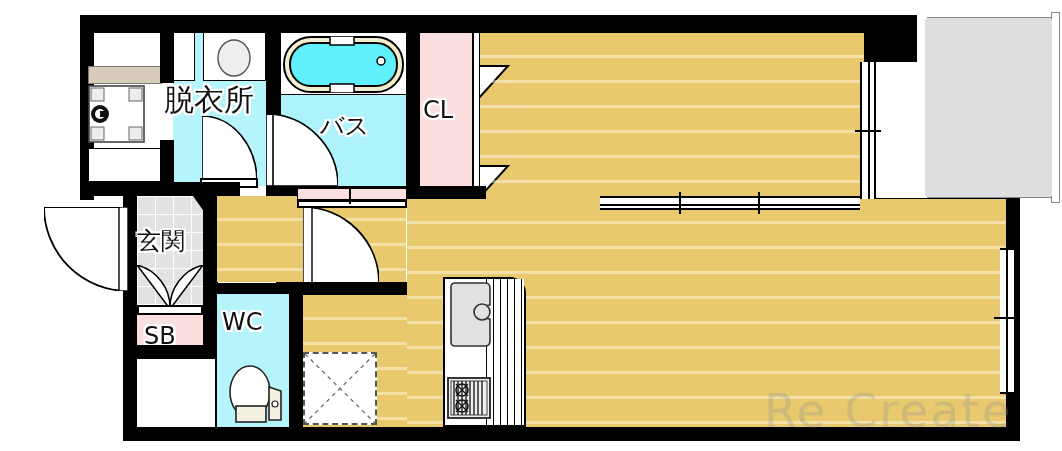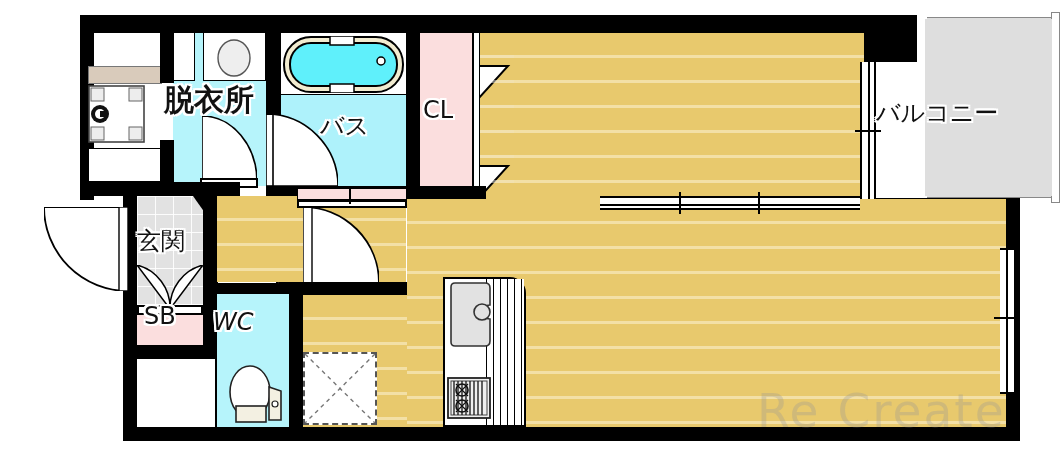--- a/index.html
+++ b/index.html
@@ -35,21 +35,21 @@
       -2px -2px 0 #fff, 2px -2px 0 #fff, -2px 2px 0 #fff, 2px 2px 0 #fff,
       -2px 0 0 #fff, 2px 0 0 #fff, 0 -2px 0 #fff, 0 2px 0 #fff;
   }
   .lbl-xl{font-size:34px;font-weight:400;}
   .lbl-lg{font-size:30px;}
   .lbl-md{font-size:24px;}
 
   .watermark{
     position:absolute;font-size:47px;color:rgba(150,150,150,0.30);
     font-family:"DejaVu Sans","Liberation Sans",sans-serif;
-    letter-spacing:2px;white-space:nowrap;pointer-events:none;
+    letter-spacing:2px;white-space:nowrap;pointer-events:none;margin-left:7px;
   }
 
   
   .box-outline{border:2px solid #000;background:#fff;}
   .svgwrap{position:absolute;}
 </style>
 </head>
 <body>
 
 <div id="plan">
@@ -89,21 +89,20 @@
               background-image:repeating-linear-gradient(to bottom,transparent 0 22px,rgba(255,255,255,.45) 22px 25px);"></div>
 
   <div class="abs" style="left:472px;top:33px;width:8px;height:166px;background:#fff;border-left:2px solid #000;border-right:1px solid #000;"></div>
 
   <div class="abs" style="left:860px;top:62px;width:16px;height:137px;background:#fff;border-left:2px solid #000;border-right:2px solid #000;">
     <div class="abs" style="left:6px;top:0;width:2px;height:137px;background:#000;"></div>
   </div>
   <div class="abs" style="left:855px;top:130px;width:26px;height:2px;background:#000;"></div>
 
 
-  <span class="lbl lbl-md" style="left:876px;top:97px;">バルコニー</span>
 
   <div class="abs floor-pink" style="left:420px;top:33px;width:52px;height:166px;"></div>
   <span class="lbl lbl-md" style="left:423px;top:96px;">CL</span>
   <div class="abs wall" style="left:406px;top:33px;width:14px;height:166px;"></div>
   <div class="abs wall" style="left:406px;top:186px;width:80px;height:13px;"></div>
 
   <div class="abs floor-white" style="left:281px;top:33px;width:125px;height:62px;border-bottom:1px solid #000;"></div>
   <div class="abs floor-cyan2" style="left:281px;top:95px;width:125px;height:91px;"></div>
 
   <div class="svgwrap" style="left:283px;top:36px;">
@@ -130,21 +129,21 @@
 
   <div class="abs floor-cyan" style="left:173px;top:33px;width:93px;height:153px;"></div>
   <div class="abs floor-white" style="left:203px;top:33px;width:63px;height:48px;border:1.5px solid #000;border-top:none;"></div>
   <div class="svgwrap" style="left:216px;top:38px;">
     <svg width="36" height="40" viewBox="0 0 36 40">
       <ellipse cx="18" cy="20" rx="16" ry="18" fill="#eeeeee" stroke="#555" stroke-width="1.4"></ellipse>
     </svg>
   </div>
   <div class="abs floor-white" style="left:173px;top:33px;width:22px;height:48px;border:1.5px solid #000;border-top:none;"></div>
 
-  <span class="lbl lbl-lg" style="left:164px;top:80px;font-weight:bold;">脱衣所</span>
+  <span class="lbl lbl-lg" style="left:164px;top:80px;">脱衣所</span>
 
   <div class="svgwrap" style="left:202px;top:116px;">
     <svg width="55" height="66" viewBox="0 0 55 66">
       <path d="M0,0 L0,66 L55,66 A55,66 0 0,0 0,0 Z" fill="#fff" stroke="#000" stroke-width="1.6"></path>
     </svg>
   </div>
   <div class="abs box-outline" style="left:200px;top:178px;width:58px;height:10px;"></div>
 
   <div class="abs" style="left:88px;top:66px;width:74px;height:18px;background:#d9cbbb;border:1px solid #777;"></div>
   <div class="svgwrap" style="left:88px;top:85px;">
@@ -183,27 +182,27 @@
   <div class="svgwrap" style="left:44px;top:207px;">
     <svg width="84" height="84" viewBox="0 0 84 84">
       <path d="M84,0 L0,0 A84,84 0 0,0 84,84 Z" fill="#fff" stroke="#000" stroke-width="1.8"></path>
       <rect x="75" y="0" width="9" height="84" fill="#fff" stroke="#000" stroke-width="1.4"></rect>
     </svg>
   </div>
 
   <div class="abs box-outline" style="left:137px;top:305px;width:66px;height:10px;"></div>
 
   <div class="abs floor-pink" style="left:137px;top:315px;width:66px;height:30px;"></div>
-  <span class="lbl lbl-md" style="left:144px;top:302px;">SB</span>
+  <span class="lbl lbl-md" style="left:144px;top:322px;">SB</span>
   <div class="abs wall" style="left:203px;top:196px;width:14px;height:149px;"></div>
   <div class="abs wall" style="left:123px;top:345px;width:94px;height:14px;"></div>
   <div class="abs floor-white" style="left:137px;top:359px;width:80px;height:68px;border-right:2px solid #000;"></div>
 
   <div class="abs floor-cyan" style="left:217px;top:290px;width:72px;height:137px;"></div>
-  <span class="lbl lbl-md" style="left:213px;top:308px;font-style:italic;">WC</span>
+  <span class="lbl lbl-md" style="left:222px;top:308px;">WC</span>
   <div class="svgwrap" style="left:228px;top:362px;">
     <svg width="56" height="62" viewBox="0 0 56 62">
       <ellipse cx="22" cy="30" rx="20" ry="26" fill="#fff" stroke="#222" stroke-width="1.6"></ellipse>
       <rect x="8" y="44" width="30" height="16" fill="#f3f0e2" stroke="#222" stroke-width="1.6"></rect>
       <path d="M41,25 L53,29 L53,58 L41,58 Z" fill="#f3f0e2" stroke="#222" stroke-width="1.6"></path>
       <circle cx="47" cy="42" r="3" fill="#fff" stroke="#222" stroke-width="1.2"></circle>
     </svg>
   </div>
   <div class="abs wall" style="left:289px;top:290px;width:14px;height:137px;"></div>
   <div class="abs wall" style="left:217px;top:282px;width:100px;height:12px;"></div>

